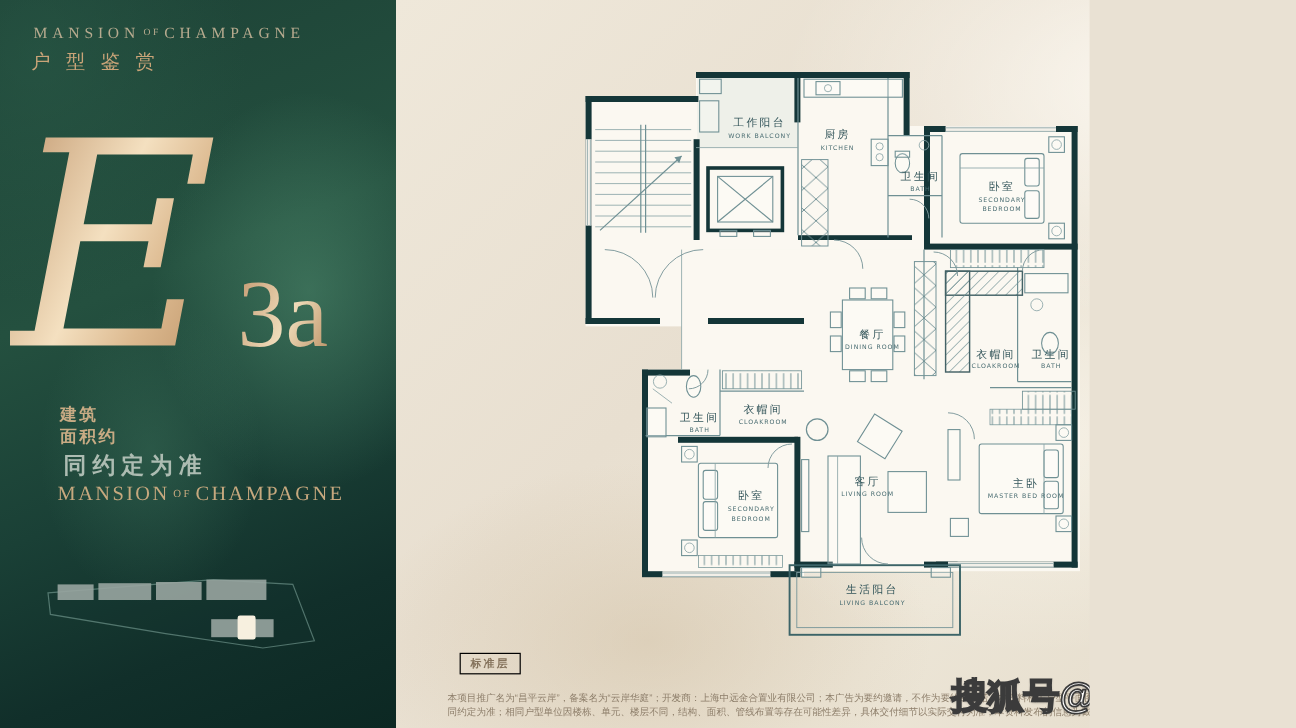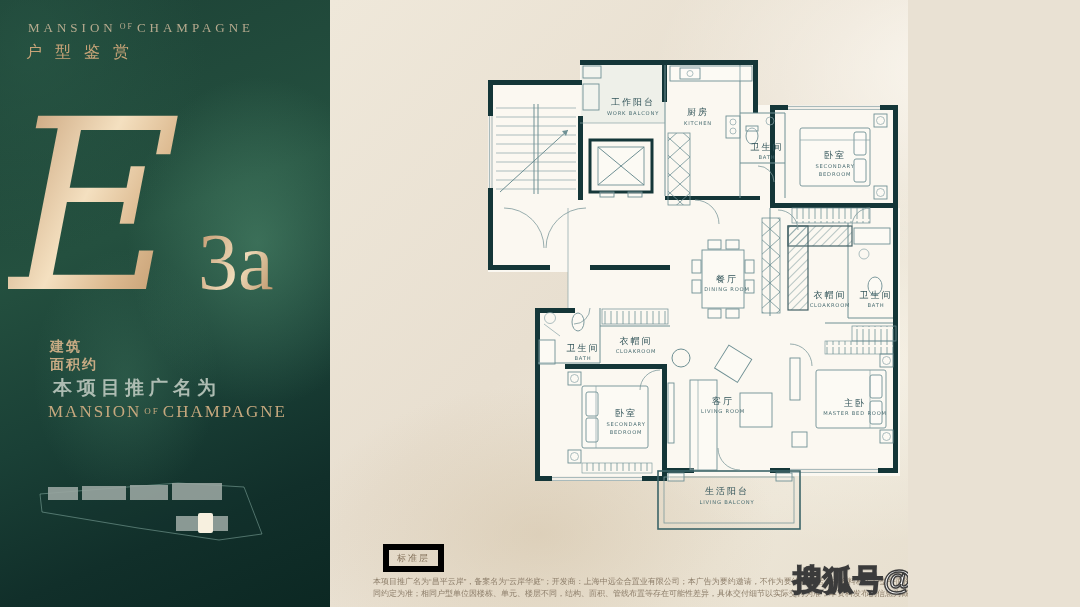--- a/index.html
+++ b/index.html
@@ -53,22 +53,22 @@
   .floorplan { position:absolute; left:440px; top:58px; }
   .rzh { font-family:"DejaVu Serif",serif; font-size:9px; fill:#33555a; letter-spacing:2px; text-anchor:middle; }
   .ren { font-family:"DejaVu Sans",sans-serif; font-size:5.2px; fill:#4a6d72; letter-spacing:.8px; text-anchor:middle; }
   .wall { fill:#143638; }
   .thin { stroke:#6f9094; stroke-width:1; fill:none; }
   .thin2 { stroke:#8aa4a7; stroke-width:.7; fill:none; }
   .furn { stroke:#6f9094; stroke-width:.9; fill:rgba(255,255,255,.25); }
   .arc { stroke:#7d999c; stroke-width:.8; fill:none; }
 
   
-  .floor-tag { position:absolute; left:383px; top:544px; border:6px solid #000000; color:#85735c;
-    font-size:9px; letter-spacing:2px; padding:2px 8px 1px; font-family:"Liberation Serif",serif; }
+  .floor-tag { position:absolute; left:383px; top:544px; border:1px solid #000000; color:#85735c;
+    font-size:9px; letter-spacing:2px; padding:2px 8px 1px; font-family:"Liberation Serif",serif;font-weight:bold; }
   .disclaimer { position:absolute; left:373px; top:576px; width:702px; font-size:8px; line-height:12px;
     color:#8d7e6a; font-family:"Liberation Sans",sans-serif; }
   .watermark { position:absolute; left:793px; top:560px; font-size:30px; font-weight:bold;
     font-family:"Liberation Sans",sans-serif; color:#ffffff; white-space:nowrap;
     -webkit-text-stroke:1.4px #3b3b3b; text-shadow:0 1px 2px rgba(0,0,0,.35); letter-spacing:0px; }
 </style>
 </head>
 <body>
 
 <div class="canvas">
@@ -83,21 +83,21 @@
 
     <div class="unit-letter">E</div>
     <div class="unit-variant">3a</div>
 
     <div class="area-row">
       <div class="area-prefix">
         <span>建筑</span>
         <span>面积约</span>
       </div>
     </div>
-    <div class="layout-desc">本项目推广名为</div>
+    <div class="layout-desc">同约定为准</div>
     <div class="brand-line brand-bottom">
       <span>MANSION</span><span class="of">OF</span><span>CHAMPAGNE</span>
     </div>
 
     <svg class="site-plan" width="260" height="118" viewBox="0 0 260 118">
       <polygon points="14,34 152,23 218,27 236,74 193,80 112,68 16,52" fill="rgba(20,52,48,.25)" stroke="rgba(160,200,188,.45)" stroke-width="1"></polygon>
       <g fill="#98a5a0" opacity=".9">
         <rect x="22" y="27" width="30" height="13"></rect>
         <rect x="56" y="26" width="44" height="14"></rect>
         <rect x="104" y="25" width="38" height="15"></rect>

